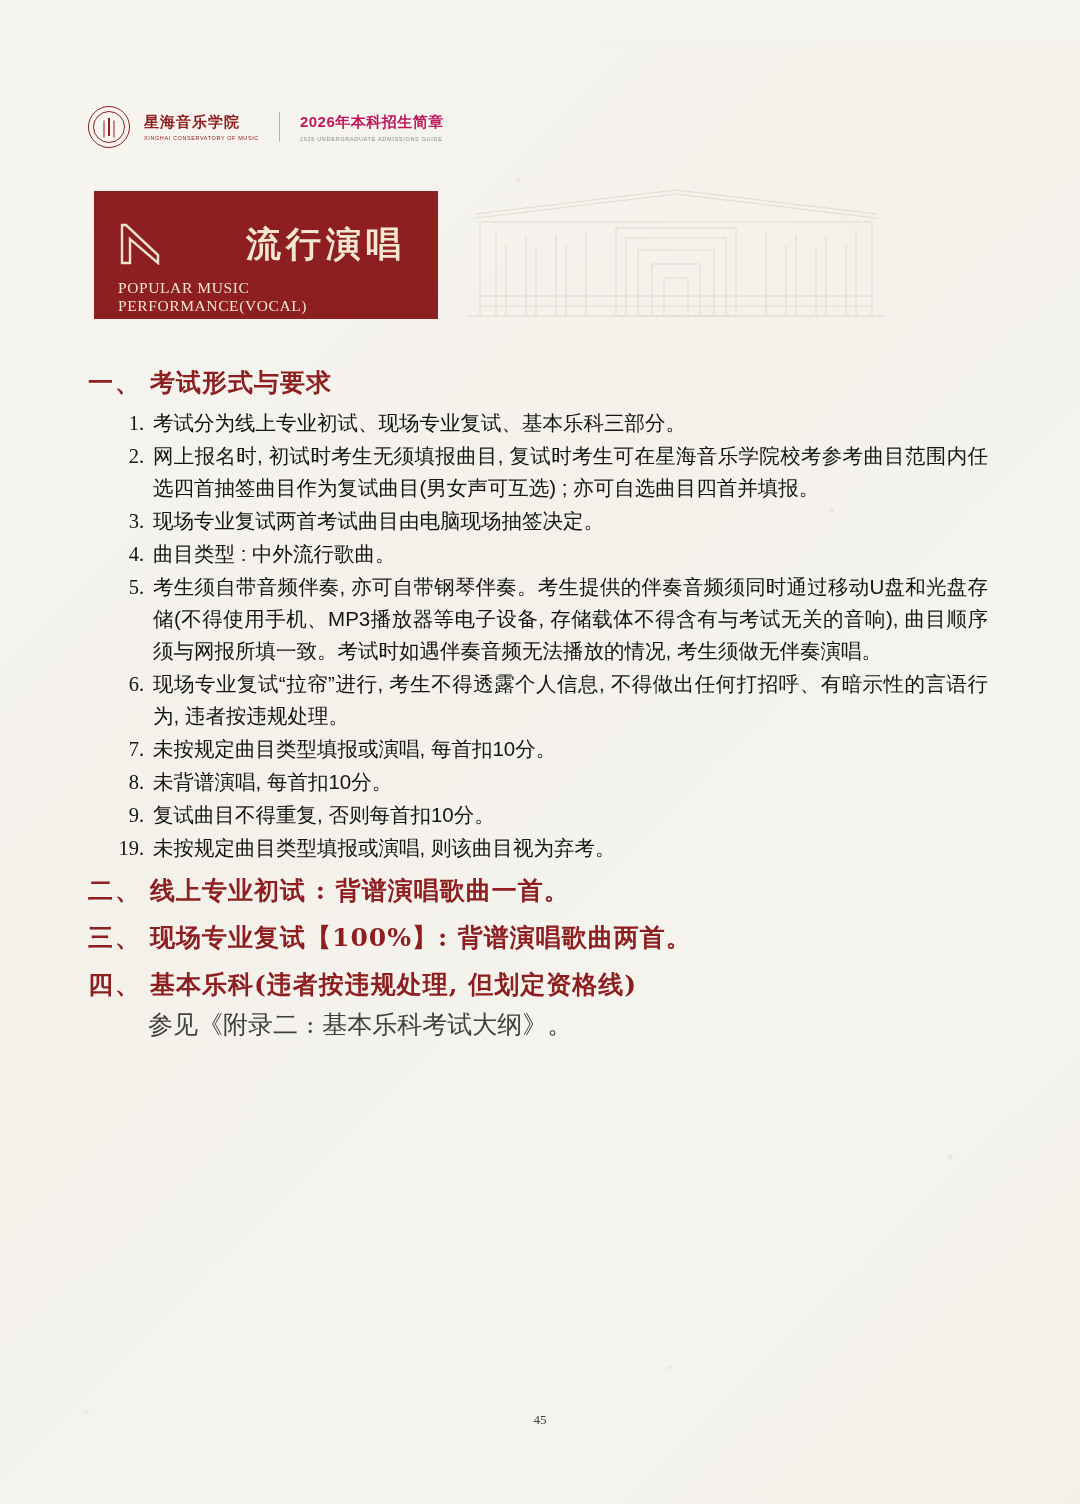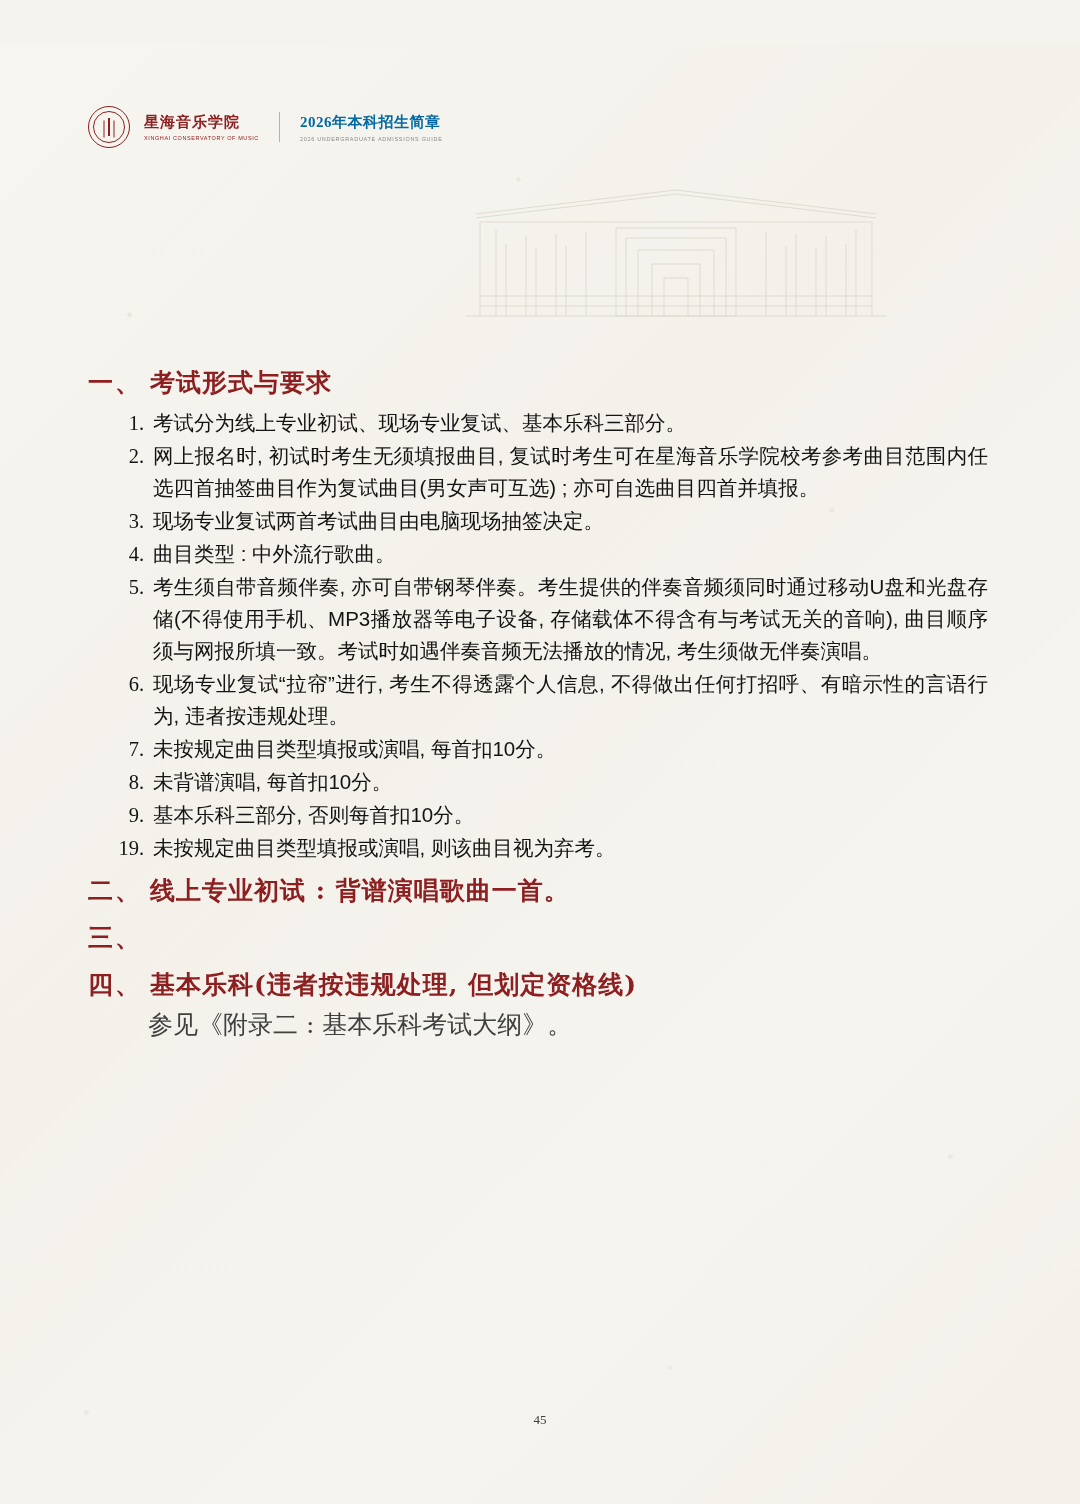--- a/index.html
+++ b/index.html
@@ -96,22 +96,22 @@
     margin: 0 6px;
   }
   .guide-text {
     display: flex;
     flex-direction: column;
     gap: 4px;
   }
   .guide-cn {
     font-size: 15px;
     font-weight: bold;
-    color: #0369a1;
-    font-family: Liberation Serif, serif;
+    color: #be185d;
+    font-family: Liberation Sans, sans-serif;
     letter-spacing: 0.5px;
   }
   .guide-en {
     font-size: 5.5px;
     color: #8a8a8a;
     letter-spacing: 0.7px;
     font-family: "Liberation Sans", sans-serif;
   }
 
   
@@ -243,20 +243,27 @@
       <div class="logo-cn">星海音乐学院</div>
       <div class="logo-en">XINGHAI CONSERVATORY OF MUSIC</div>
     </div>
     <div class="header-divider"></div>
     <div class="guide-text">
       <div class="guide-cn">2026年本科招生简章</div>
       <div class="guide-en">2026 UNDERGRADUATE ADMISSIONS GUIDE</div>
     </div>
   </div>
 
+  <div class="title-band">
+    <svg class="title-corner" viewBox="0 0 42 42">
+      <path d="M2 2 L2 40 L10 40 L10 16 L38 40 L38 32 L6 2 Z" fill="none" stroke="#f0e3cf" stroke-width="2.4"></path>
+    </svg>
+    <div class="title-cn">流行演唱</div>
+    <div class="title-en">POPULAR MUSIC PERFORMANCE(VOCAL)</div>
+  </div>
 
   <svg class="building" viewBox="0 0 420 135" preserveAspectRatio="none">
     <g fill="none" stroke="#cfc8ba" stroke-width="1">
       <path d="M10 30 L210 6 L410 30"></path>
       <path d="M10 34 L210 10 L410 34"></path>
       <path d="M14 38 L14 132 M406 38 L406 132"></path>
       <path d="M14 38 L406 38"></path>
       <path d="M30 46 L30 132 M60 52 L60 132 M90 50 L90 132 M120 48 L120 132"></path>
       <path d="M300 48 L300 132 M330 50 L330 132 M360 52 L360 132 M390 46 L390 132"></path>
       <path d="M150 44 L270 44 L270 132 L150 132 Z"></path>
@@ -307,35 +314,36 @@
       <li>
         <span class="li-num">7.</span>
         <span class="li-text">未按规定曲目类型填报或演唱, 每首扣10分。</span>
       </li>
       <li>
         <span class="li-num">8.</span>
         <span class="li-text">未背谱演唱, 每首扣10分。</span>
       </li>
       <li>
         <span class="li-num">9.</span>
-        <span class="li-text">基本乐科三部分, 否则每首扣10分。</span>
+        <span class="li-text">复试曲目不得重复, 否则每首扣10分。</span>
       </li>
       <li>
         <span class="li-num">19.</span>
         <span class="li-text">未按规定曲目类型填报或演唱, 则该曲目视为弃考。</span>
       </li>
     </ol>
 
     <div class="sec-head">
       <span class="sec-num">二、</span>
       <span class="sec-title">线上专业初试 : 背谱演唱歌曲一首。</span>
     </div>
 
     <div class="sec-head sec-spaced">
       <span class="sec-num">三、</span>
+      <span class="sec-title">现场专业复试【100%】: 背谱演唱歌曲两首。</span>
     </div>
 
     <div class="sec-head sec-spaced">
       <span class="sec-num">四、</span>
       <span class="sec-title">基本乐科(违者按违规处理, 但划定资格线)</span>
     </div>
     <div class="subnote">参见《附录二 : 基本乐科考试大纲》。</div>
   </div>
 
   <div class="page-num">45</div>

